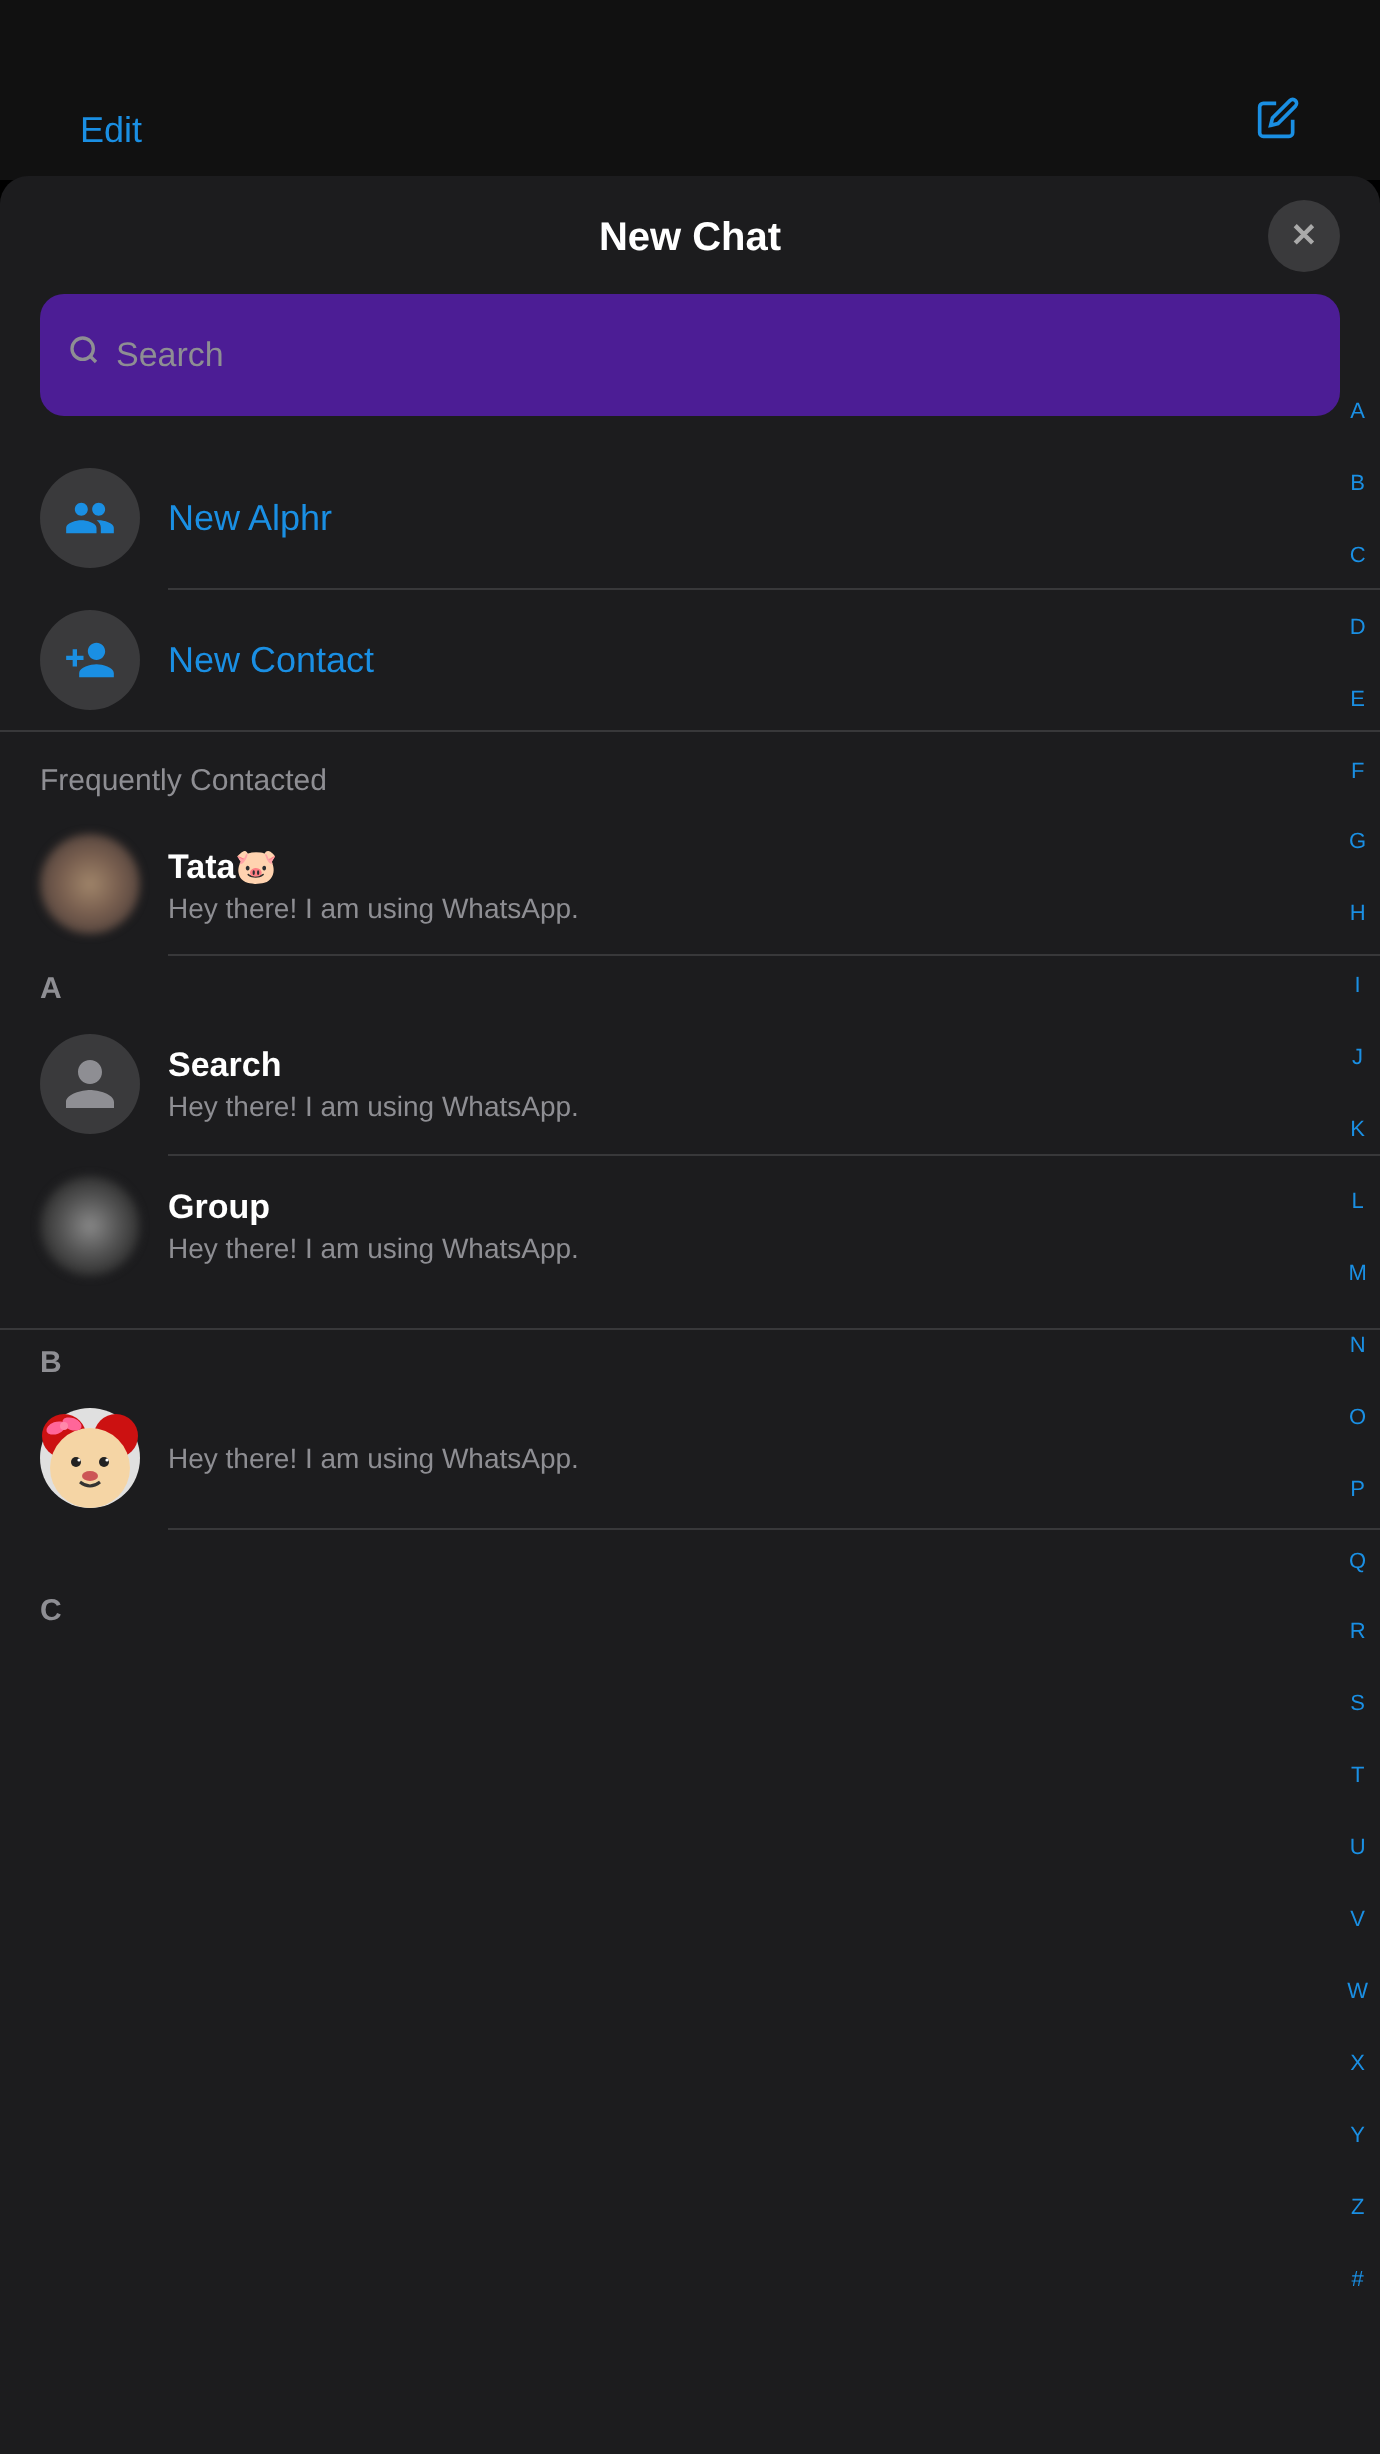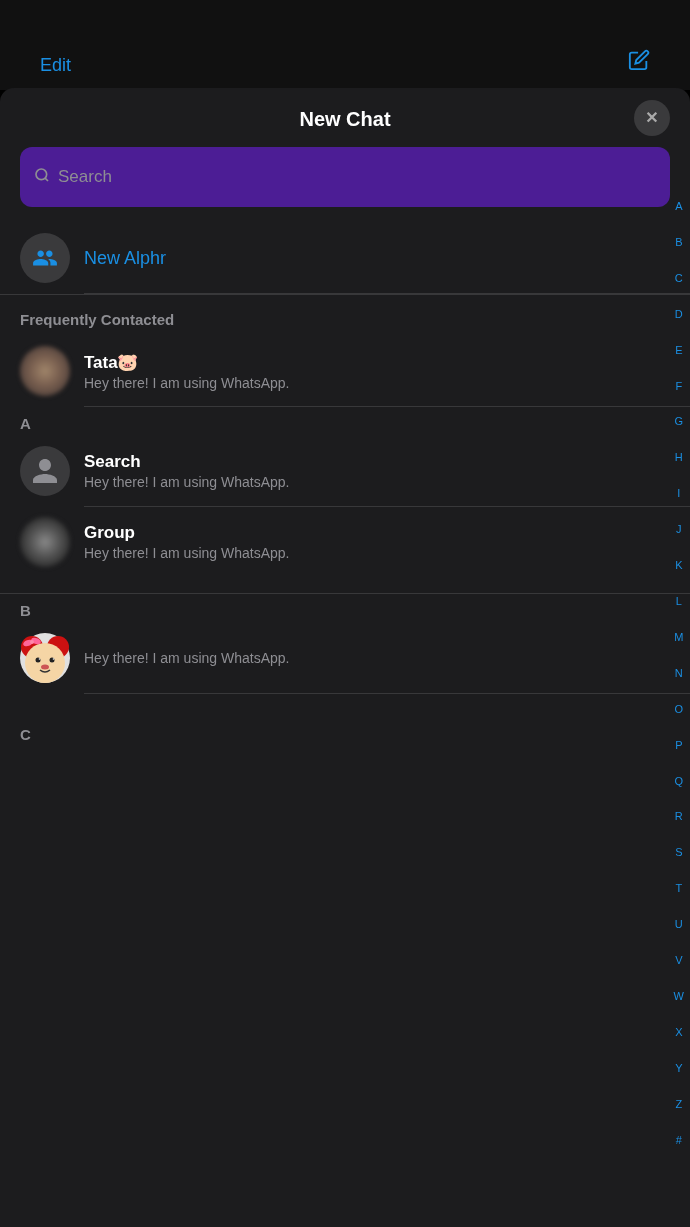--- a/index.html
+++ b/index.html
@@ -167,21 +167,21 @@
 
     .divider-full {
       height: 1px;
       background: #38383a;
     }
 
     
     .section-header {
       color: #8e8e93;
       font-size: 15px;
-      font-weight: 700;
+      font-weight: 400;
       padding: 16px 20px 8px;
     }
 
     
     .contact-item {
       display: flex;
       align-items: center;
       padding: 10px 20px;
       gap: 14px;
       cursor: pointer;
@@ -298,20 +298,28 @@
       <div class="action-icon-circle">
         <svg viewBox="0 0 24 24" fill="#1a8fe3">
           <path d="M16 11c1.66 0 2.99-1.34 2.99-3S17.66 5 16 5c-1.66 0-3 1.34-3 3s1.34 3 3 3zm-8 0c1.66 0 2.99-1.34 2.99-3S9.66 5 8 5C6.34 5 5 6.34 5 8s1.34 3 3 3zm0 2c-2.33 0-7 1.17-7 3.5V19h14v-2.5c0-2.33-4.67-3.5-7-3.5zm8 0c-.29 0-.62.02-.97.05 1.16.84 1.97 1.97 1.97 3.45V19h6v-2.5c0-2.33-4.67-3.5-7-3.5z"></path>
         </svg>
       </div>
       <span class="action-label">New Alphr</span>
     </div>
 
     <div class="divider"></div>
 
+    <div class="action-item">
+      <div class="action-icon-circle">
+        <svg viewBox="0 0 24 24" fill="#1a8fe3">
+          <path d="M15 12c2.21 0 4-1.79 4-4s-1.79-4-4-4-4 1.79-4 4 1.79 4 4 4zm-9-2V7H4v3H1v2h3v3h2v-3h3v-2H6zm9 4c-2.67 0-8 1.34-8 4v2h16v-2c0-2.66-5.33-4-8-4z"></path>
+        </svg>
+      </div>
+      <span class="action-label">New Contact</span>
+    </div>
 
     <div class="divider-full"></div>
 
     <div class="section-header">Frequently Contacted</div>
 
     <div class="contact-item">
       <div class="avatar avatar-tata"></div>
       <div class="contact-info">
         <div class="contact-name">Tata🐷</div>
         <div class="contact-status">Hey there! I am using WhatsApp.</div>

